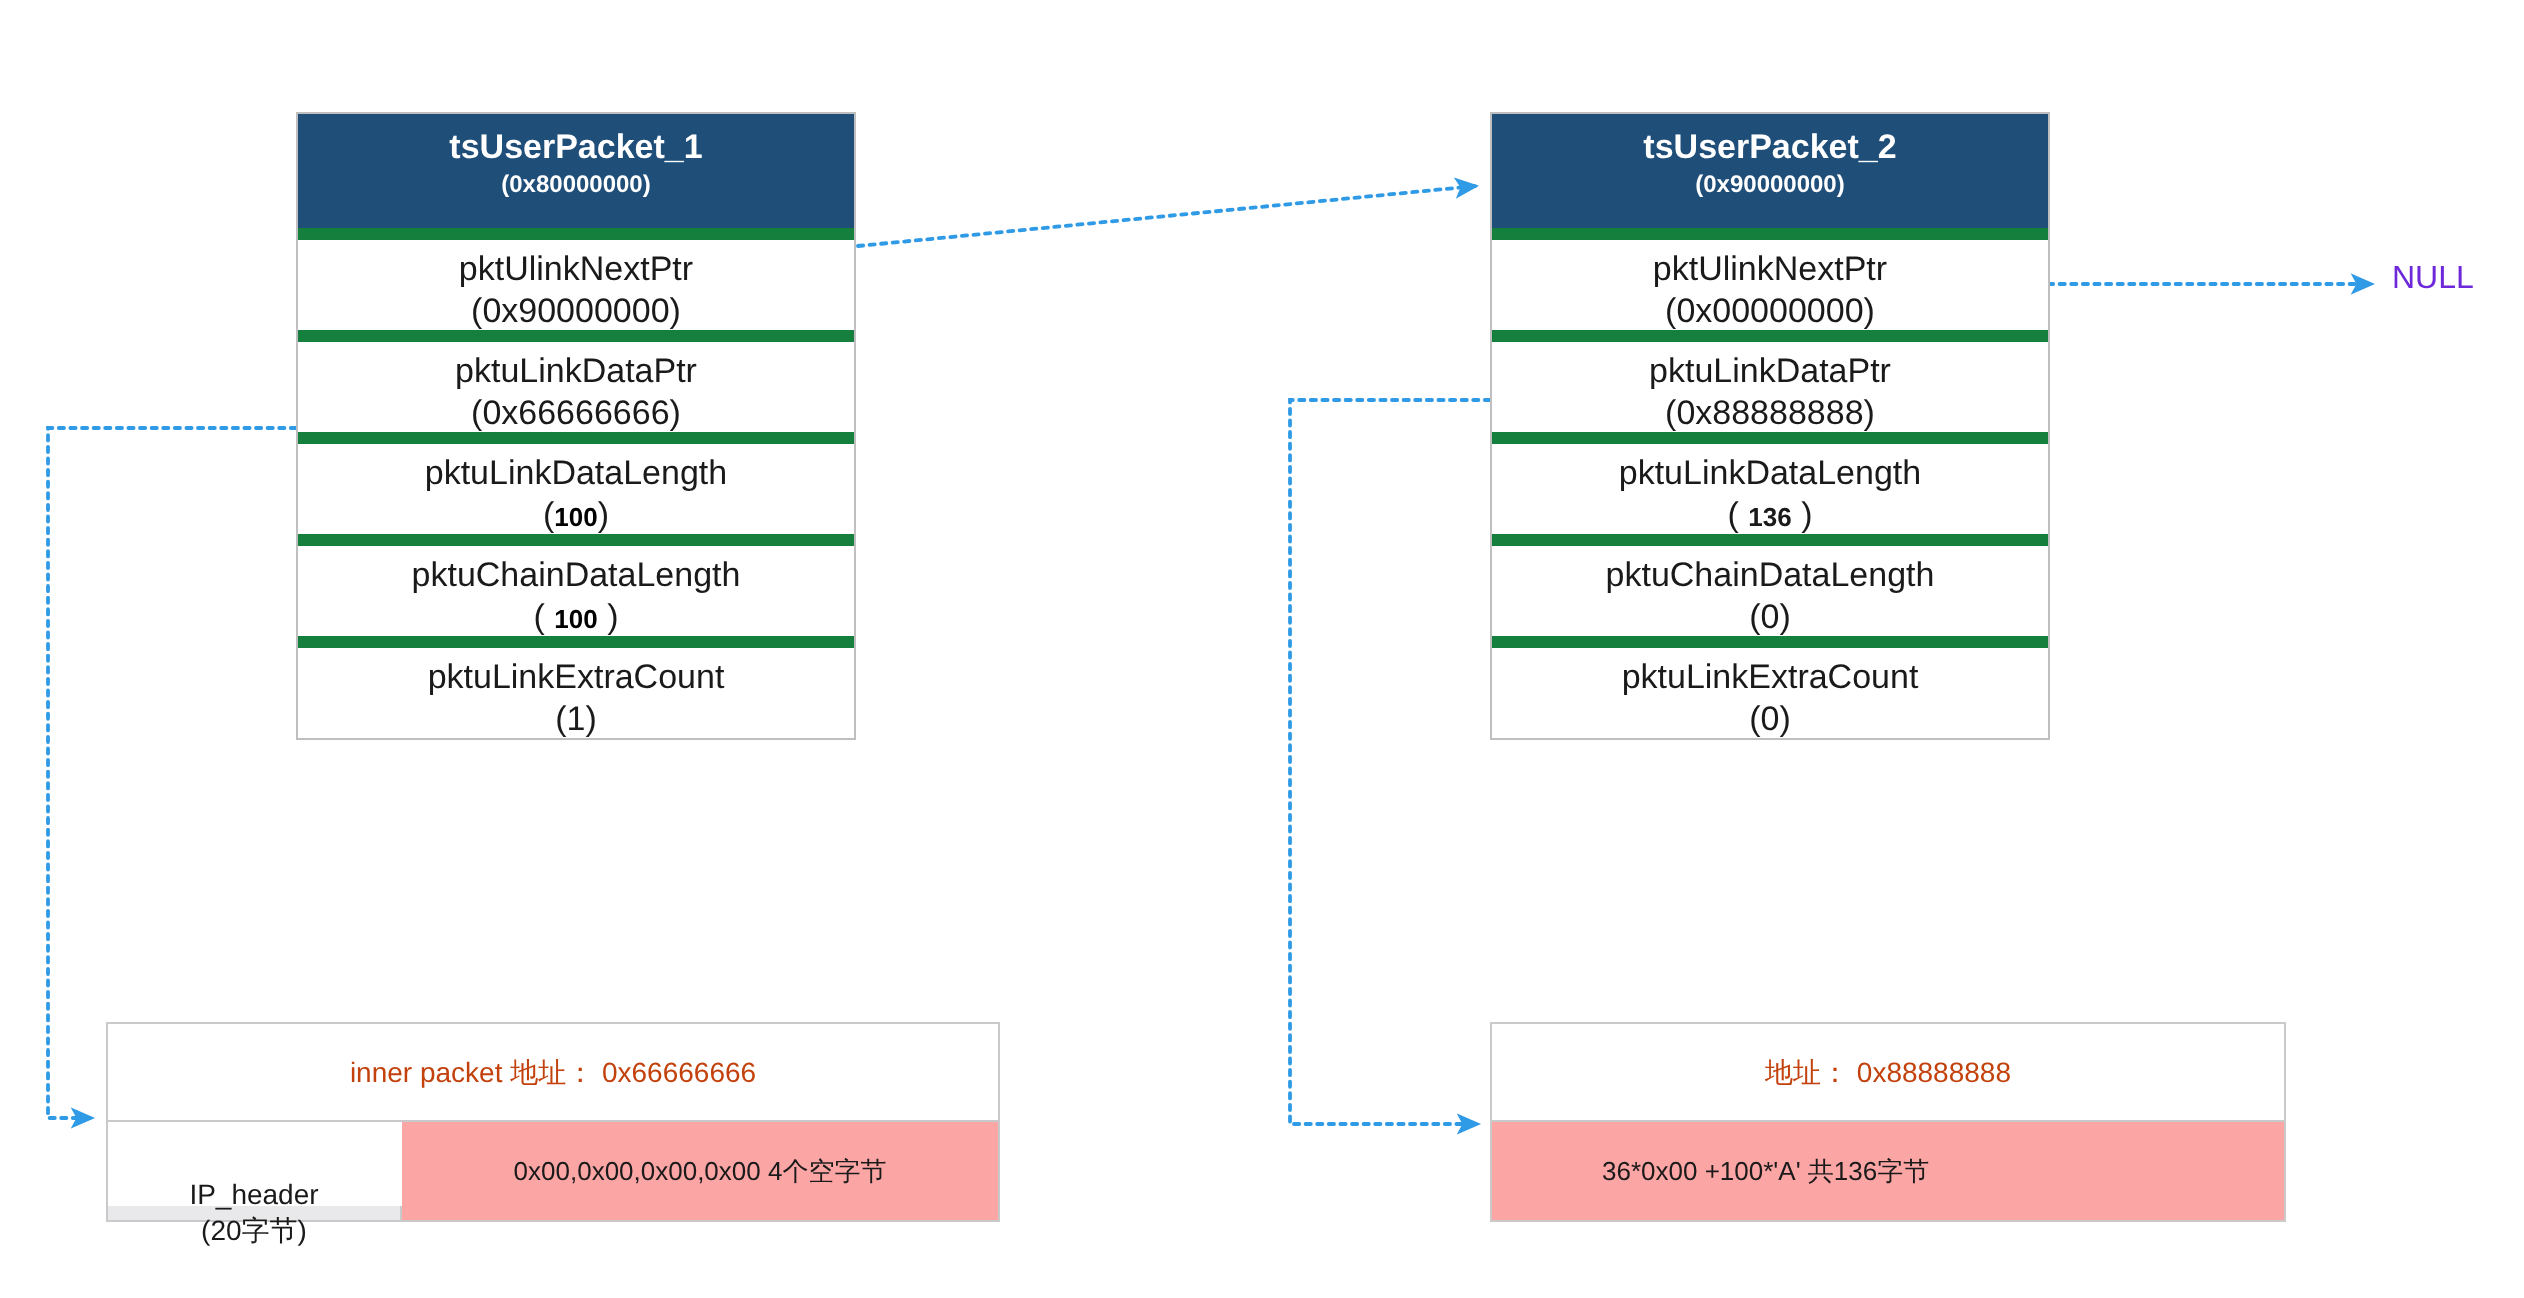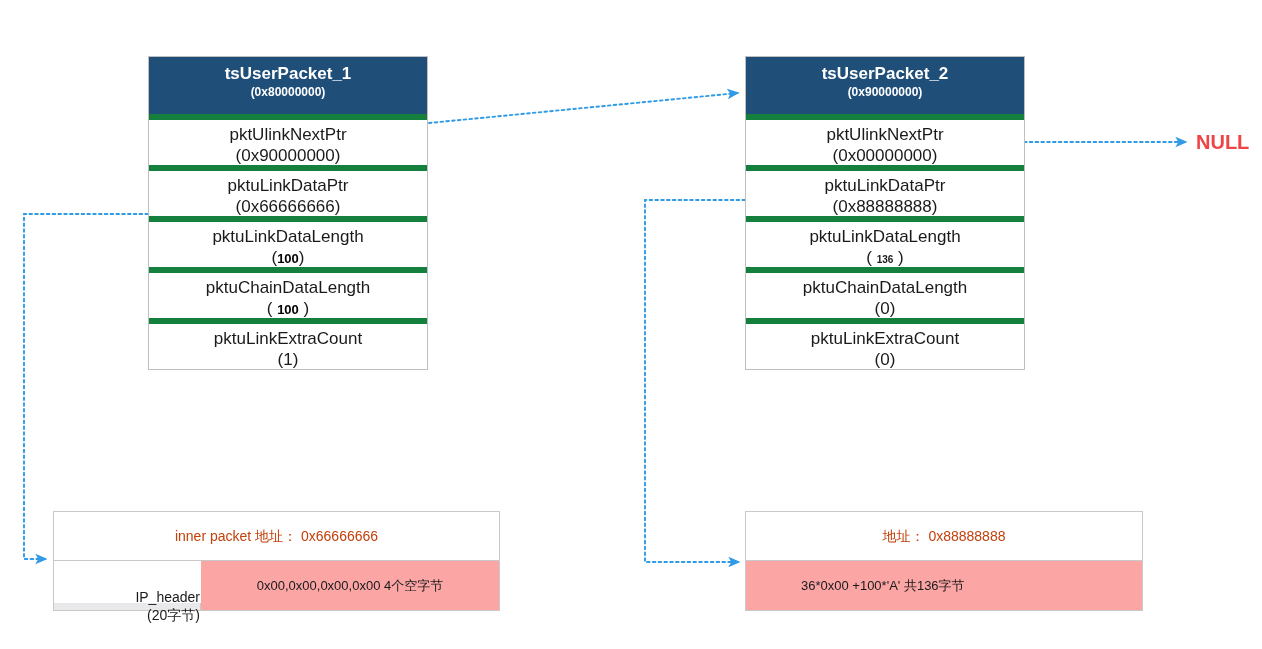--- a/index.html
+++ b/index.html
@@ -80,21 +80,21 @@
   .memblock .payload {
     display: flex;
     height: 50px;
     border-top: 1px solid #c9c9c9;
     box-sizing: border-box;
   }
   .memblock .cell-hdr {
     background: #e9e9eb;
     display: flex;
     flex-direction: column;
-    align-items: flex-end;
+    align-items: center;
     justify-content: center;
     font-size: 14px;
     line-height: 1.25;
     border-right: 1px solid #c9c9c9;
     box-sizing: border-box;
     margin-top: 42px;
   }
   .memblock .cell-body {
     background: #fca5a5;
     flex: 1;
@@ -102,24 +102,23 @@
     align-items: center;
     justify-content: center;
     font-size: 13px;
     box-sizing: border-box;
   }
   .memblock .payload.single .cell-body { justify-content: flex-start; padding-left: 55px; }
 
   
   .null-label {
     position: absolute;
-    font-size: 20px;
-    color: #ef4444;
+    font-size: 16px;
+    color: #6d28d9;
     white-space: nowrap;
-    font-weight: bold;
   }
 
   svg.arrows {
     position: absolute;
     left: 0; top: 0;
     width: 1262px;
     height: 649px;
     pointer-events: none;
   }
 </style>
@@ -192,21 +191,21 @@
     </div>
 
     <div class="row">
       <span class="fld">pktuLinkDataPtr</span>
       <span class="val">(0x88888888)</span>
     </div>
 
     <div class="row">
       <span class="fld">pktuLinkDataLength</span>
       <span class="val">
-        <span class="paren">( </span><span style="font-size:10px;font-weight:bold;">136</span><span class="paren"> )</span>
+        <span class="paren">( </span><span style="font-size:13px;font-weight:bold;">136</span><span class="paren"> )</span>
       </span>
     </div>
 
     <div class="row">
       <span class="fld">pktuChainDataLength</span>
       <span class="val">(0)</span>
     </div>
 
     <div class="row">
       <span class="fld">pktuLinkExtraCount</span>

